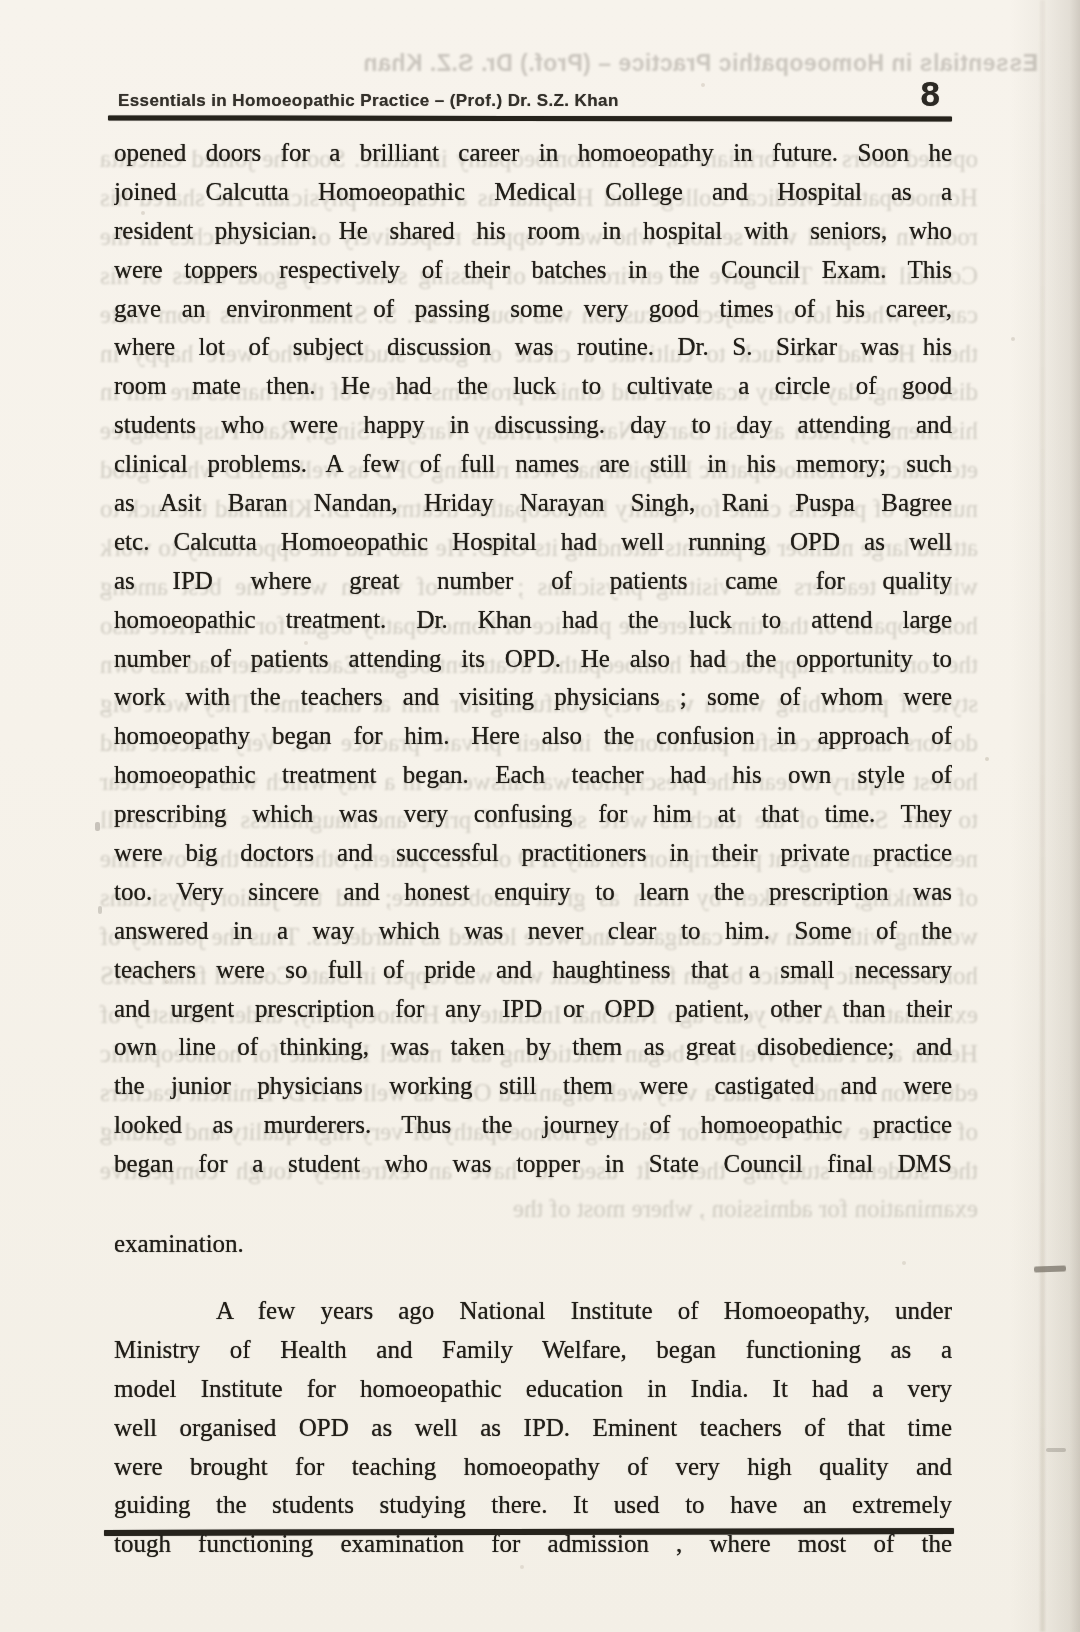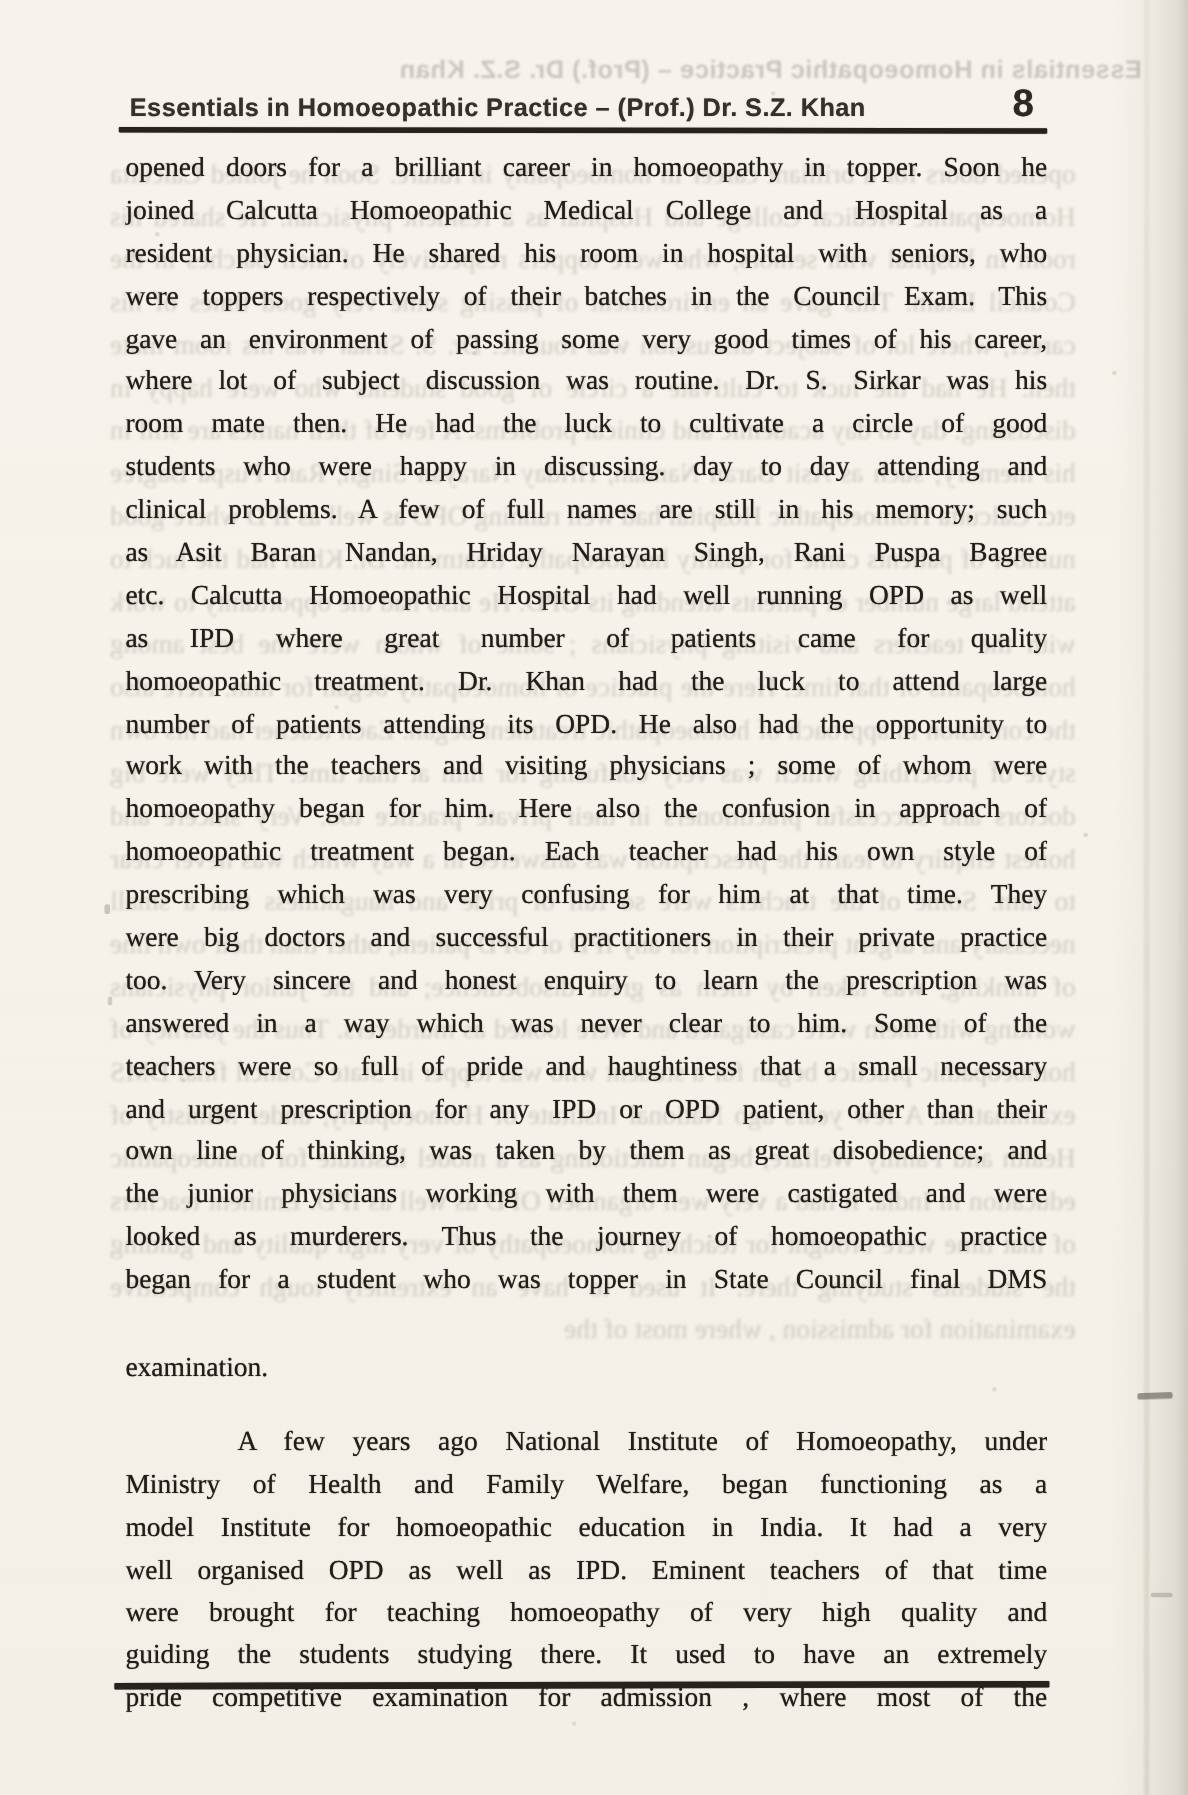--- a/index.html
+++ b/index.html
@@ -47,21 +47,21 @@
     transform: scaleX(-1); filter: blur(1.3px);
   }
   
   .content { position: absolute; inset: 0; z-index: 2; }
   .header-row {
     position: absolute; top: 74px; left: 118px; width: 832px;
     display: flex; justify-content: space-between; align-items: baseline;
   }
   .running-title {
     font-family: "Liberation Sans", sans-serif;
-    font-weight: bold; font-size: 23px; letter-spacing: 0.4px;
+    font-weight: bold; font-size: 17px; letter-spacing: 0.4px;
     color: #34312b;
     text-shadow: 0 0 0.8px rgba(52,49,43,0.7);
   }
   .page-number {
     font-family: "Liberation Sans", sans-serif;
     font-weight: bold; font-size: 35px;
     color: #2c2924; padding-right: 10px;
     text-shadow: 0 0 0.8px rgba(44,41,36,0.7);
   }
   .rule { position: absolute; background: #26231c; border-radius: 1px; }
@@ -122,21 +122,21 @@
   </div>
 
   <div class="content">
     <div class="header-row">
       <span class="running-title">Essentials in Homoeopathic Practice – (Prof.) Dr. S.Z. Khan</span>
       <span class="page-number">8</span>
     </div>
     <div class="rule rule-top"></div>
 
     <div class="body-text">
-        <div class="line">opened doors for a brilliant career in homoeopathy in topper. Soon he</div>
+        <div class="line">opened doors for a brilliant career in homoeopathy in future. Soon he</div>
         <div class="line">joined Calcutta Homoeopathic Medical College and Hospital as a</div>
         <div class="line">resident physician. He shared his room in hospital with seniors, who</div>
         <div class="line">were toppers respectively of their batches in the Council Exam. This</div>
         <div class="line">gave an environment of passing some very good times of his career,</div>
         <div class="line">where lot of subject discussion was routine. Dr. S. Sirkar was his</div>
         <div class="line">room mate then. He had the luck to cultivate a circle of good</div>
         <div class="line">students who were happy in discussing. day to day attending and</div>
         <div class="line">clinical problems. A few of full names are still in his memory; such</div>
         <div class="line">as Asit Baran Nandan, Hriday Narayan Singh, Rani Puspa Bagree</div>
         <div class="line">etc. Calcutta Homoeopathic Hospital had well running OPD as well</div>
@@ -146,31 +146,31 @@
         <div class="line">work with the teachers and visiting physicians ; some of whom were</div>
         <div class="line">homoeopathy began for him. Here also the confusion in approach of</div>
         <div class="line">homoeopathic treatment began. Each teacher had his own style of</div>
         <div class="line">prescribing which was very confusing for him at that time. They</div>
         <div class="line">were big doctors and successful practitioners in their private practice</div>
         <div class="line">too. Very sincere and honest enquiry to learn the prescription was</div>
         <div class="line">answered in a way which was never clear to him. Some of the</div>
         <div class="line">teachers were so full of pride and haughtiness that a small necessary</div>
         <div class="line">and urgent prescription for any IPD or OPD patient, other than their</div>
         <div class="line">own line of thinking, was taken by them as great disobedience; and</div>
-        <div class="line">the junior physicians working with them were castigated and were</div>
+        <div class="line">the junior physicians working still them were castigated and were</div>
         <div class="line">looked as murderers. Thus the journey of homoeopathic practice</div>
         <div class="line">began for a student who was topper in State Council final DMS</div>
         <div class="line endline">examination.</div>
         <div class="line indent">A few years ago National Institute of Homoeopathy, under</div>
         <div class="line">Ministry of Health and Family Welfare, began functioning as a</div>
         <div class="line">model Institute for homoeopathic education in India. It had a very</div>
         <div class="line">well organised OPD as well as IPD. Eminent teachers of that time</div>
         <div class="line">were brought for teaching homoeopathy of very high quality and</div>
         <div class="line">guiding the students studying there. It used to have an extremely</div>
-        <div class="line">pride competitive examination for admission , where most of the</div>
+        <div class="line">tough functioning examination for admission , where most of the</div>
       </div>
 
     <div class="rule rule-bottom"></div>
   </div>
 
   <div class="mark mark-dash-1"></div>
   <div class="mark mark-dash-2"></div>
   <div class="mark mark-left-1"></div>
   <div class="mark mark-left-2"></div>
   <div class="specks"></div>

